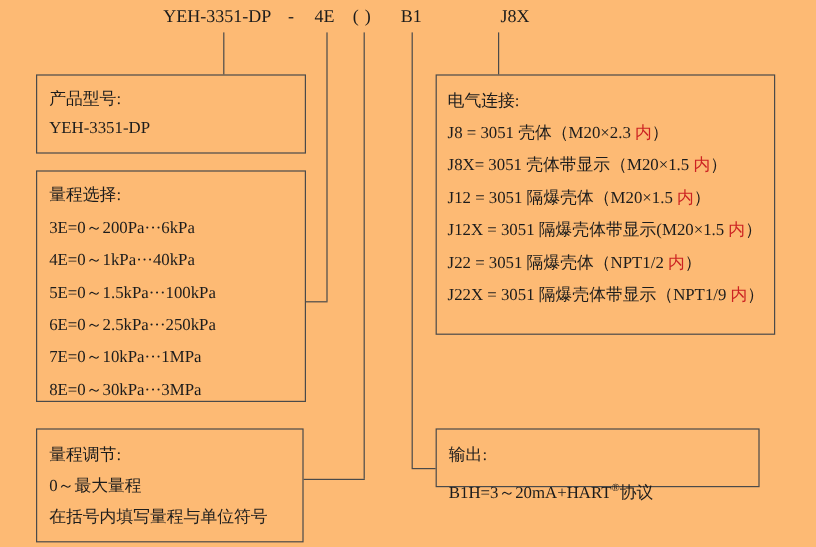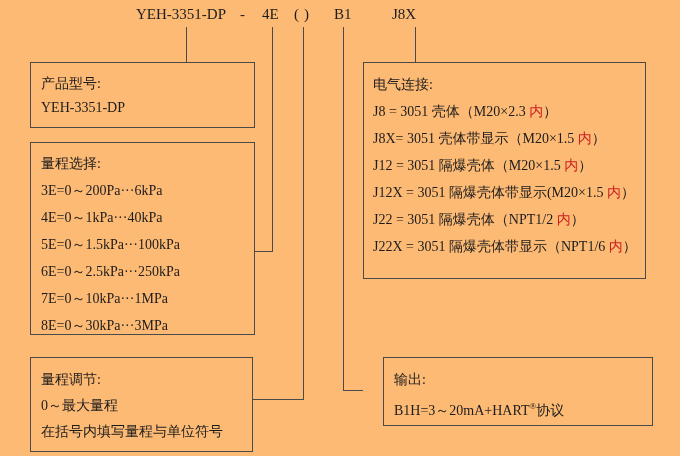--- a/index.html
+++ b/index.html
@@ -8,36 +8,36 @@
     background:#fdba74; color:#1c1c1c;
     font-family:"Liberation Serif","DejaVu Serif",serif;
   }
   .model-row { position:absolute; top:6px; left:0; width:680px; height:20px; font-size:15px; }
   .model-row span { position:absolute; white-space:nowrap; }
   .seg-model { left:136px; }
   .seg-sep   { left:240px; }
   .seg-range { left:262px; }
   .seg-adjust{ left:294px; letter-spacing:5px; }
   .seg-output{ left:334px; }
-  .seg-conn  { left:392px; }
+  .seg-conn  { left:417px; }
 
   .box { position:absolute; border:1px solid #4a4a4a; box-sizing:border-box; }
   .bline { white-space:nowrap; font-size:14px; padding-left:10px; }
   .red { color:#cc2222; }
   .sup { font-size:9px; vertical-align:super; }
 
   .box-product    { left:30px;  top:62px;  width:225px; height:66px;  padding-top:9px; }
   .box-product    .bline { height:24px; line-height:24px; }
   .box-range      { left:30px;  top:142px; width:225px; height:193px; padding-top:7px; }
   .box-range      .bline { height:27px; line-height:27px; }
   .box-adjust     { left:30px;  top:357px; width:223px; height:95px;  padding-top:9px;font-family:Liberation Serif, serif; }
   .box-adjust     .bline { height:26px; line-height:26px; }
   .box-electrical { left:363px; top:62px;  width:283px; height:217px; padding-top:8px; }
   .box-electrical .bline { height:27px; line-height:27px; padding-left:9px; }
-  .box-output     { left:363px; top:357px; width:270px; height:69px;  padding-top:9px;margin-left:20px; }
+  .box-output     { left:363px; top:357px; width:270px; height:49px;  padding-top:9px; }
   .box-output     .bline { height:26px; line-height:26px; }
 
   .cline { position:absolute; background:#4a4a4a; }
   .c-product      { left:186px; top:27px; width:1px;  height:35px; }
   .c-range-v      { left:272px; top:27px; width:1px;  height:224px; }
   .c-range-h      { left:255px; top:251px; width:18px; height:1px; }
   .c-adjust-v     { left:303px; top:27px; width:1px;  height:372px; }
   .c-adjust-h     { left:253px; top:399px; width:51px; height:1px; }
   .c-output-v     { left:343px; top:27px; width:1px;  height:363px; }
   .c-output-h     { left:343px; top:390px; width:20px; height:1px; }
@@ -87,21 +87,21 @@
     <div class="bline">在括号内填写量程与单位符号</div>
   </div>
 
   <div class="box box-electrical">
     <div class="bline">电气连接:</div>
     <div class="bline"><span>J8 = 3051 壳体（M20×2.3 </span><span class="red">内</span><span>）</span></div>
     <div class="bline"><span>J8X= 3051 壳体带显示（M20×1.5 </span><span class="red">内</span><span>）</span></div>
     <div class="bline"><span>J12 = 3051 隔爆壳体（M20×1.5 </span><span class="red">内</span><span>）</span></div>
     <div class="bline"><span>J12X = 3051 隔爆壳体带显示(M20×1.5 </span><span class="red">内</span><span>）</span></div>
     <div class="bline"><span>J22 = 3051 隔爆壳体（NPT1/2 </span><span class="red">内</span><span>）</span></div>
-    <div class="bline"><span>J22X = 3051 隔爆壳体带显示（NPT1/6 </span><span class="red">内</span><span>）</span></div>
+    <div class="bline"><span>J22X = 3051 隔爆壳体带显示（NPT1/9 </span><span class="red">内</span><span>）</span></div>
   </div>
 
   <div class="box box-output">
     <div class="bline">输出:</div>
     <div class="bline"><span>B1H=3～20mA+HART</span><span class="sup">®</span><span>协议</span></div>
   </div>
 
 </div>
 
 </body></html>

